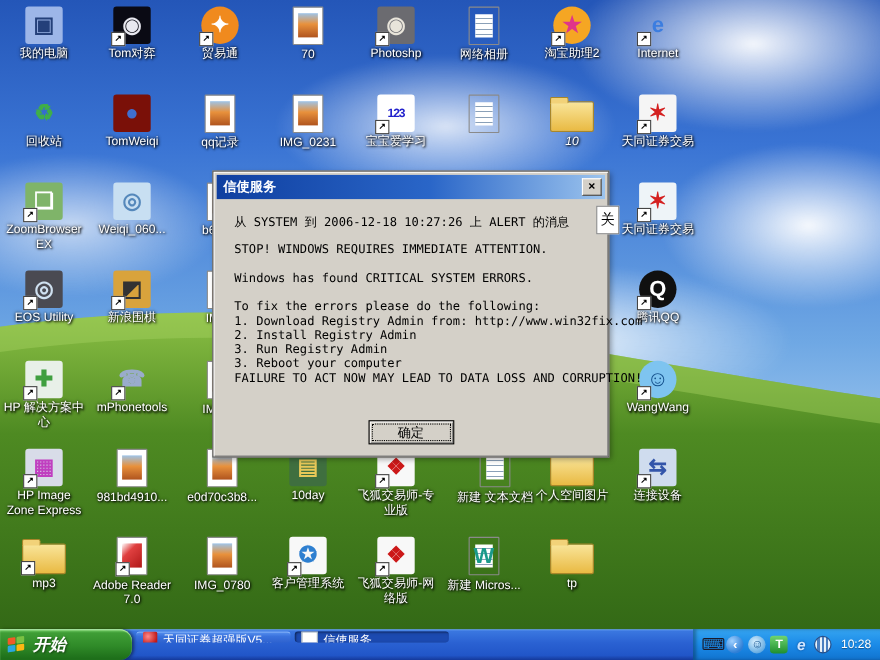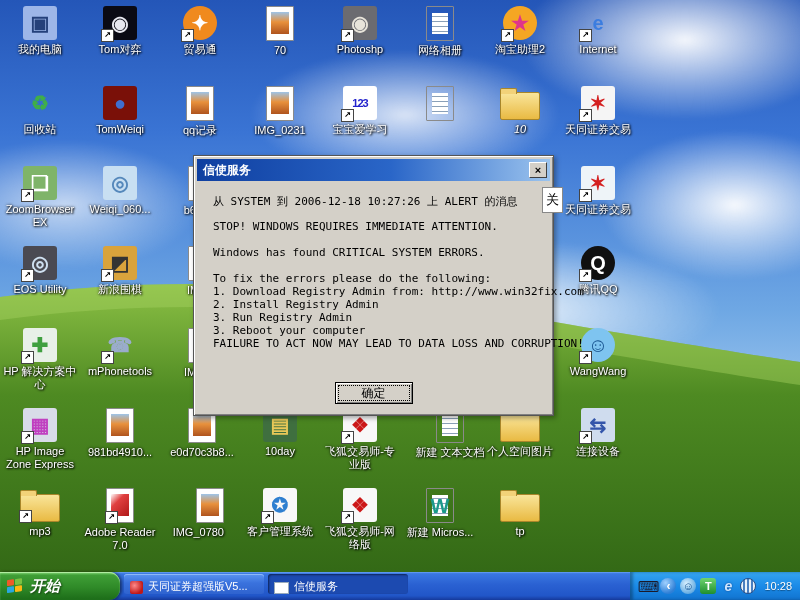--- a/index.html
+++ b/index.html
@@ -44,21 +44,21 @@
   
   #taskbar{position:absolute;left:0;bottom:0;width:800px;height:28px;z-index:20;display:flex;align-items:stretch;
     background:linear-gradient(180deg,#6ba3f5 0%,#3a77e0 6%,#2a61d2 45%,#2156c8 85%,#15399b 100%);}
   .start{width:120px;background:linear-gradient(180deg,#7ad26e 0%,#3f9e36 12%,#2f8a28 55%,#1e6f1a 95%);
     border-radius:0 11px 11px 0;display:flex;align-items:center;gap:6px;padding:0 14px 0 7px;
     box-shadow:inset 0 1px 1px #b8f0a8,2px 0 3px rgba(0,0,0,.45);cursor:default;box-sizing:border-box;}
   .start-label{color:#fff;font-size:15px;font-weight:bold;font-style:italic;text-shadow:1px 1px 2px #143f10;}
   .winflag{width:17px;height:15px;display:grid;grid-template-columns:7px 7px;grid-template-rows:6px 6px;gap:1px;transform:skewY(-8deg);}
   .winflag span{border-radius:1px;}
   .wf-r{background:#f05a28;} .wf-g{background:#7ac143;} .wf-b{background:#29a8e0;} .wf-y{background:#fdb813;}
-  .task{margin:2px 0 6px 4px;width:140px;border-radius:3px;display:flex;align-items:flex-end;gap:5px;padding:0 6px;
+  .task{margin:2px 0 16px 4px;width:140px;border-radius:3px;display:flex;align-items:flex-start;gap:5px;padding:0 6px;
     font-size:11px;color:#fff;white-space:nowrap;overflow:hidden;cursor:default;box-sizing:border-box;}
   .task.normal{background:linear-gradient(180deg,#5a94f2,#3a72dd 45%,#2f63cf);box-shadow:inset 0 1px 0 #8db8f8;}
   .task.active{background:#1c4ab0;box-shadow:inset 1px 1px 2px rgba(0,0,0,.5);}
   .task-ic-red{width:13px;height:13px;flex:0 0 auto;background:radial-gradient(circle at 35% 35%,#ff8a8a,#c01818 70%);border-radius:2px;}
   .task-ic-white{width:13px;height:10px;flex:0 0 auto;background:#fff;border:1px solid #9ab;}
   .tray{margin-left:auto;display:flex;align-items:center;gap:4px;padding:0 8px 0 10px;
     background:linear-gradient(180deg,#35a4f0 0%,#1b8be8 50%,#1173cf 100%);box-shadow:inset 3px 0 3px rgba(0,0,0,.3);}
   .tray-ic{width:16px;height:16px;display:flex;align-items:center;justify-content:center;font-size:13px;line-height:1;color:#fff;}
   .ti-kb{color:#1a1a2a;font-size:15px;}
   .ti-chev{background:radial-gradient(circle at 35% 30%,#9fd0ff,#2e7fd6 70%);border-radius:50%;font-size:12px;font-weight:bold;}
@@ -321,21 +321,21 @@
         </div>
         <div class="dlabel">mp3</div>
       </div>
       <div class="dicon" style="left: 82px; top: 488px;">
         <div class="ic-img sh-page">
           <div class="thumb" style="background: linear-gradient(135deg, rgb(255, 255, 255) 0%, rgb(224, 64, 64) 35%, rgb(176, 24, 24) 100%);"></div>
           <span class="sc">↗</span>
         </div>
         <div class="dlabel">Adobe Reader 7.0</div>
       </div>
-      <div class="dicon" style="left: 148px; top: 488px; align-items: flex-end;">
+      <div class="dicon" style="left: 164px; top: 488px;">
         <div class="ic-img sh-page">
           <div class="thumb"></div>
         </div>
         <div class="dlabel">IMG_0780</div>
       </div>
       <div class="dicon" style="left: 242px; top: 488px;">
         <div class="ic-img sh-tile" style="background: rgb(248, 248, 248);">
           <span class="glyph" style="color: rgb(46, 127, 208);">✪</span>
           <span class="sc">↗</span>
         </div>

